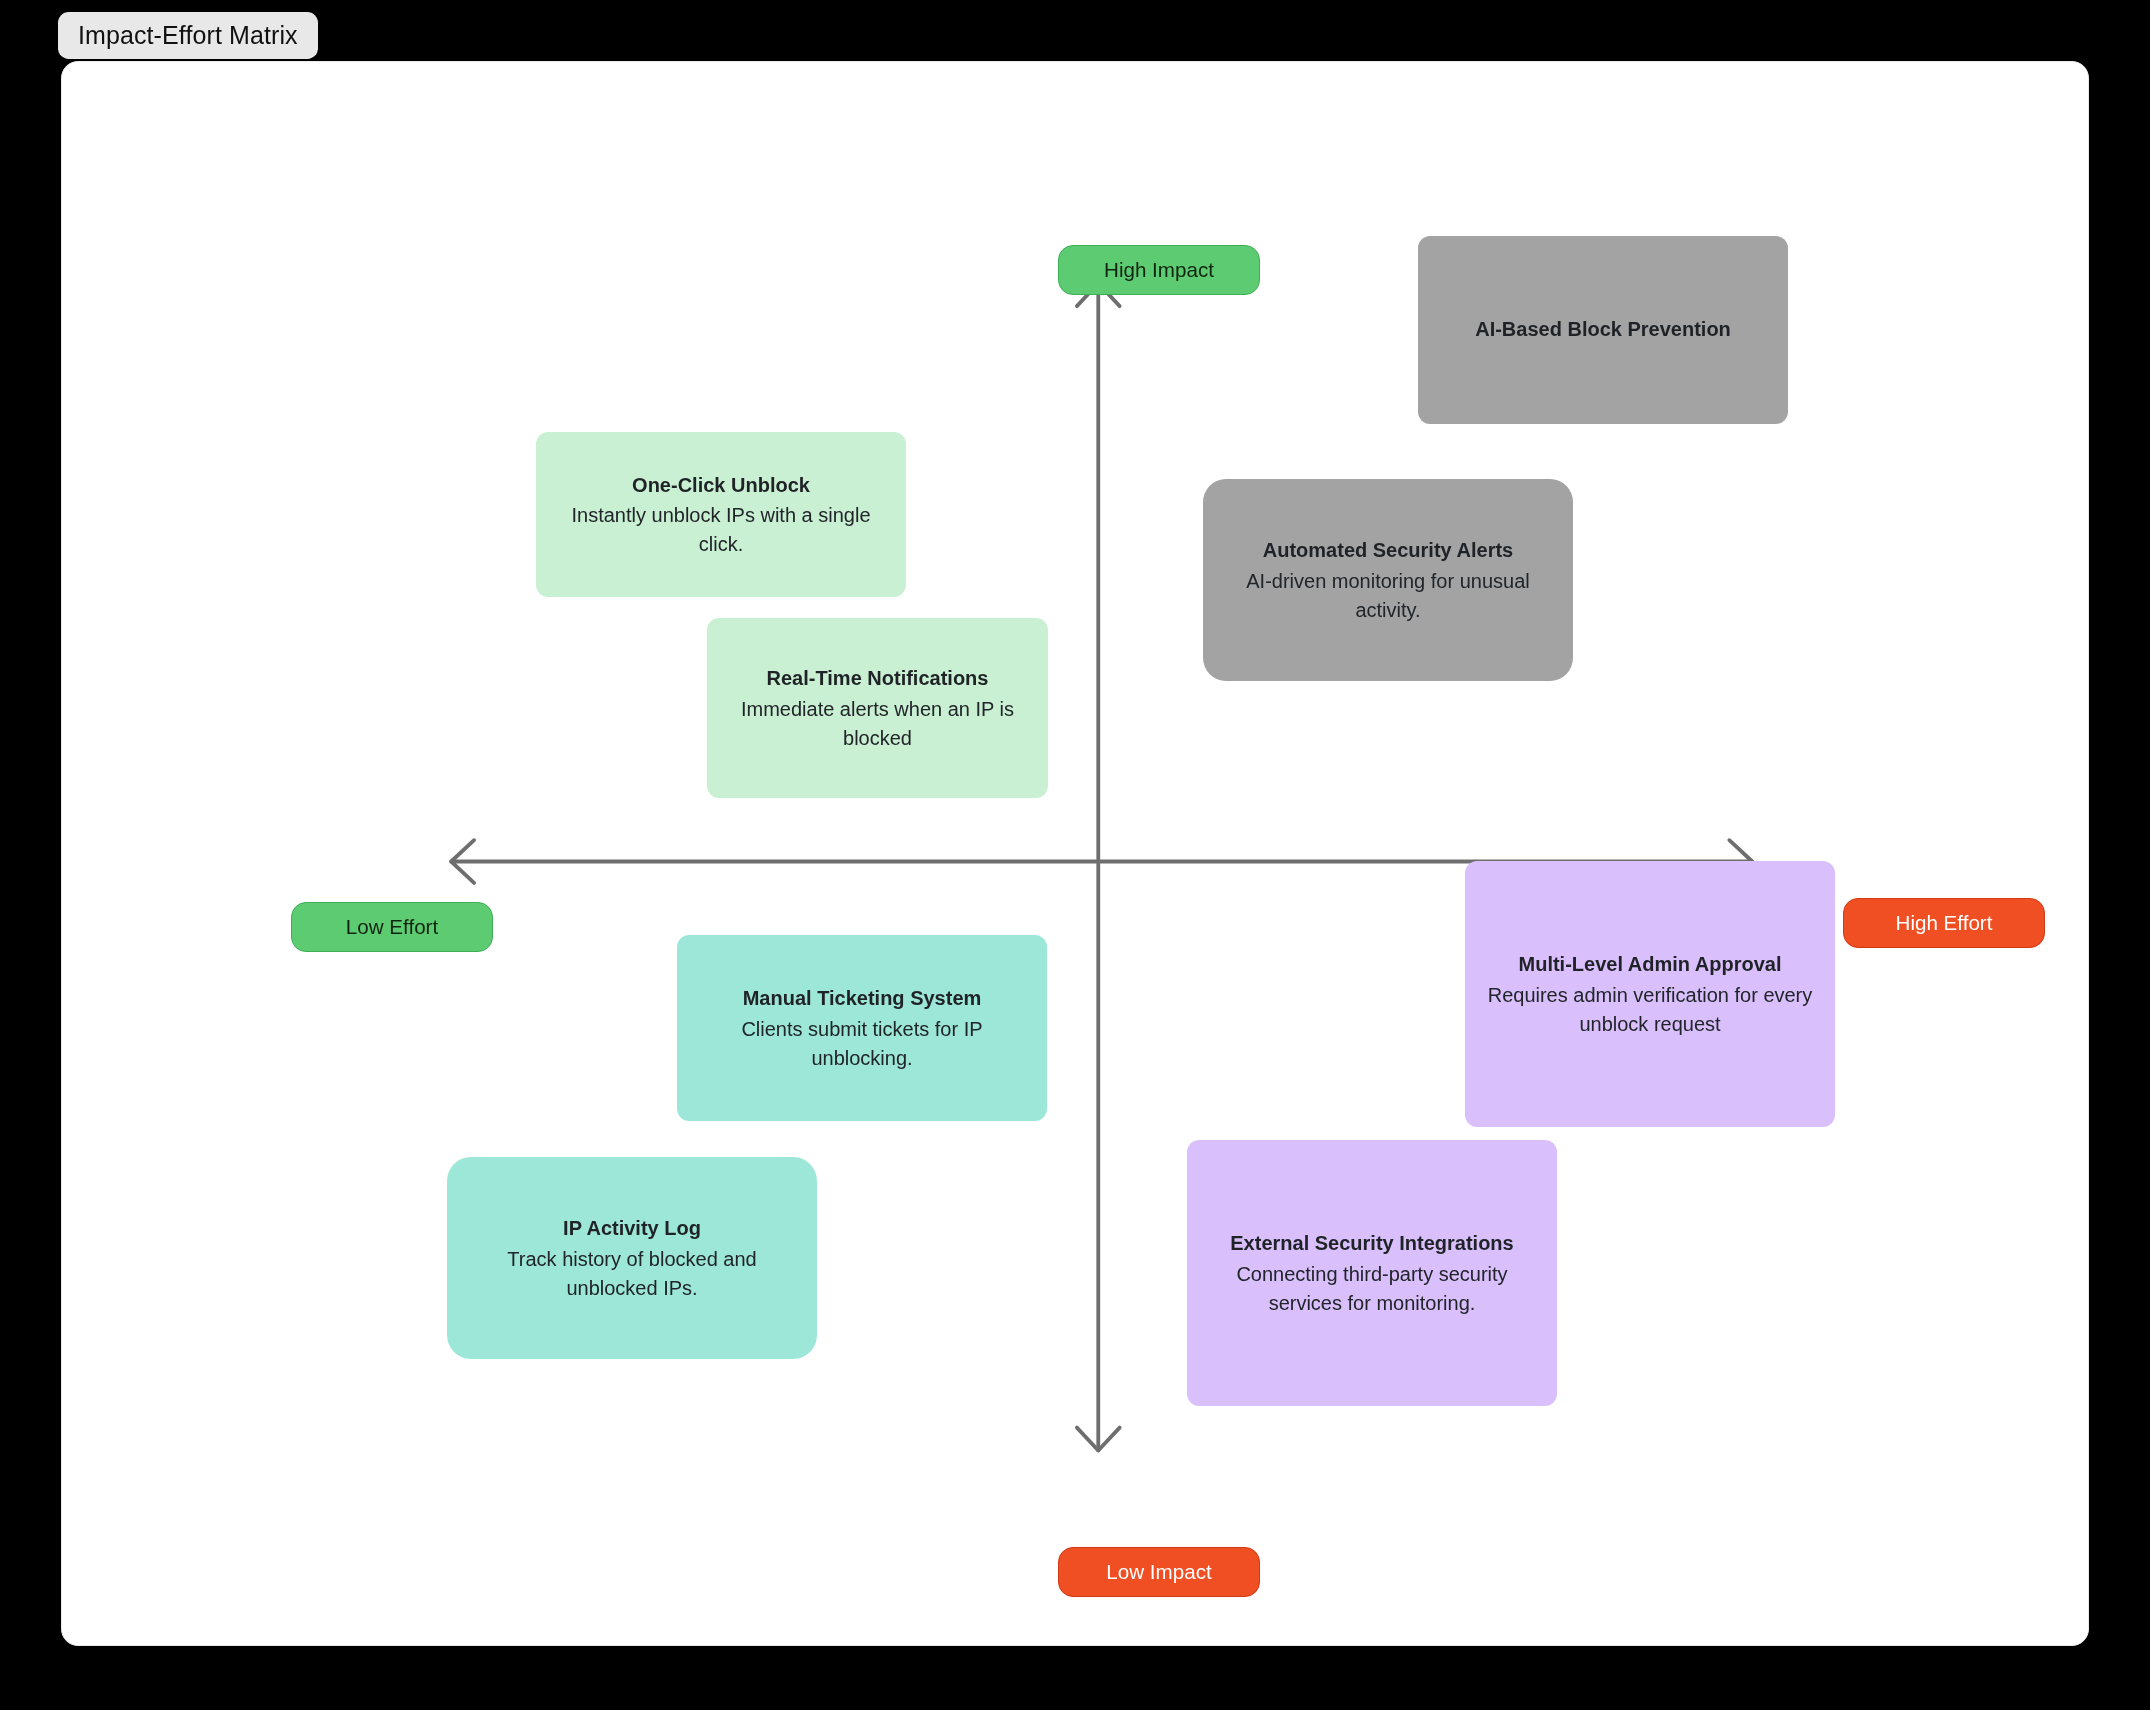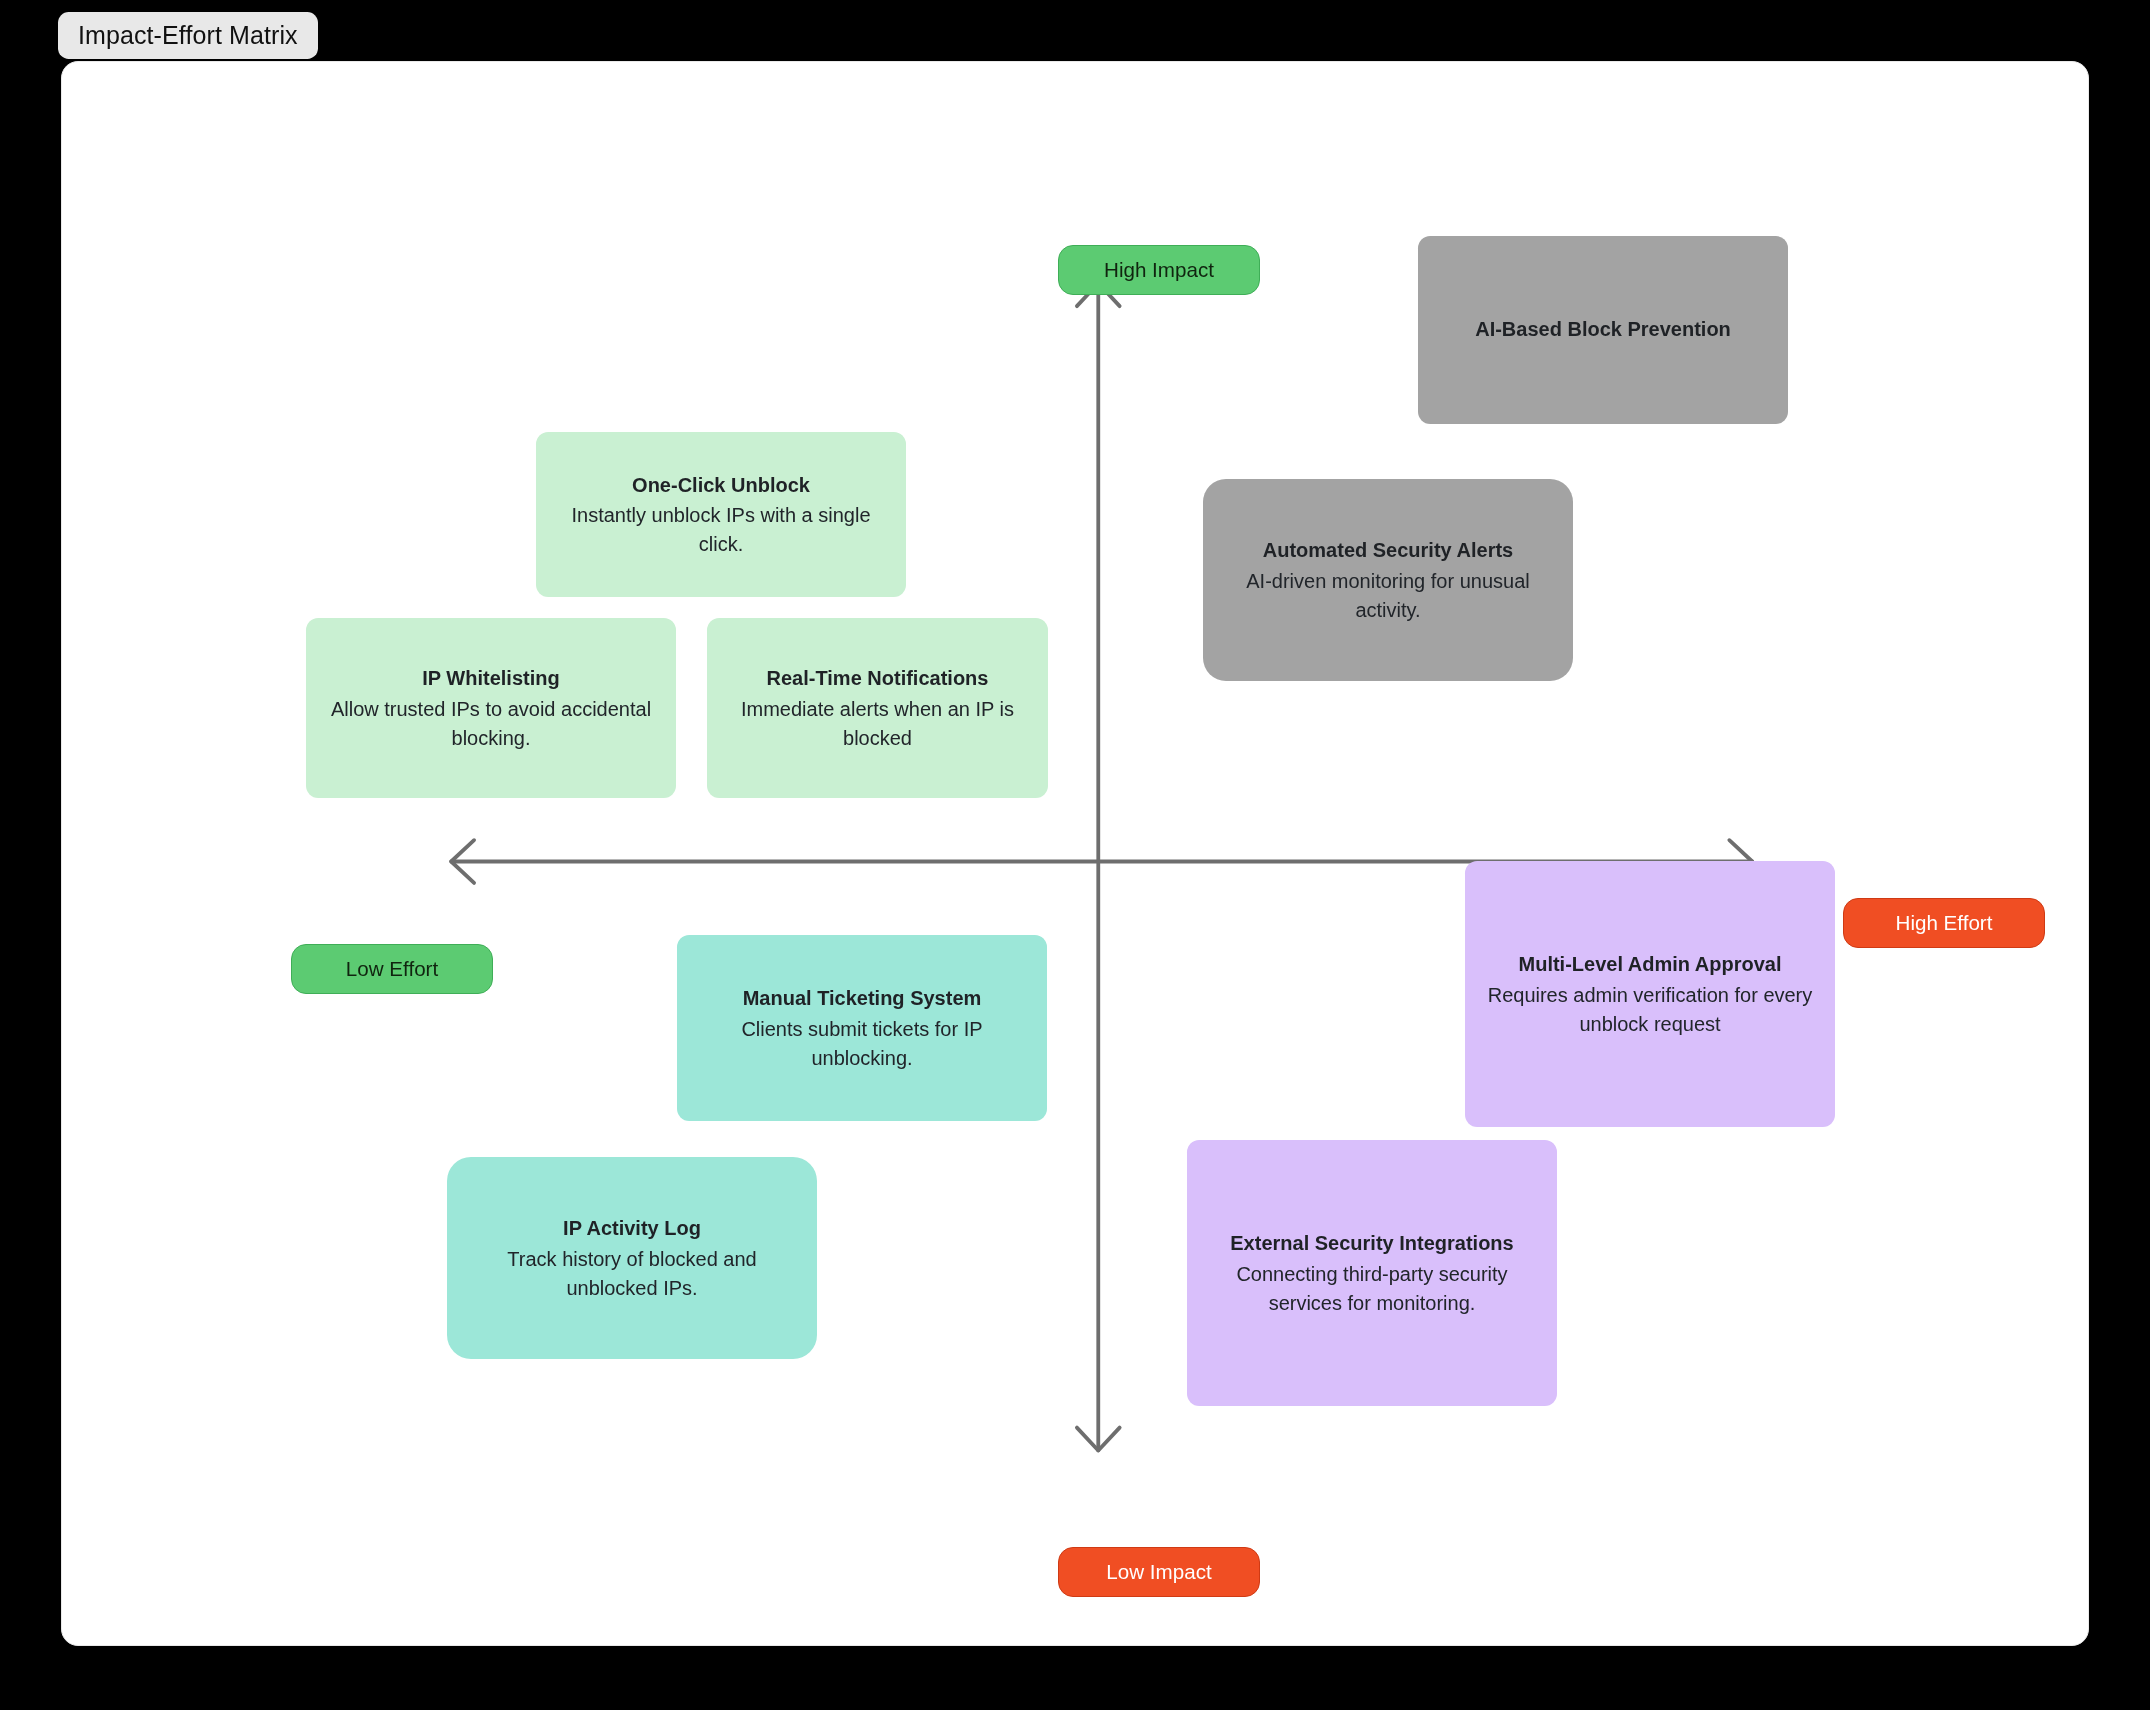--- a/index.html
+++ b/index.html
@@ -68,21 +68,21 @@
     border: 1.5px solid #3fae57;
     color: #10240f;
   }
   .pole-red {
     background: #f04e23;
     border: 1.5px solid #cf3a14;
     color: #ffffff;
   }
   #pole-high-impact { left: 996px; top: 183px; width: 202px; height: 50px; }
   #pole-low-impact  { left: 996px; top: 1485px; width: 202px; height: 50px; }
-  #pole-low-effort  { left: 229px;  top: 840px; width: 202px; height: 50px; margin-top: 42px; }
+  #pole-low-effort  { left: 229px;  top: 840px; width: 202px; height: 50px; }
   #pole-high-effort { left: 1781px; top: 836px; width: 202px; height: 50px; }
 
   
   .item-card {
     position: absolute;
     border-radius: 12.2px;
     display: flex;
     flex-direction: column;
     align-items: center;
     justify-content: center;
@@ -141,24 +141,20 @@
   </div>
   <div class="pole-label pole-red" id="pole-high-effort">
     <span>High Effort</span>
   </div>
 
   <div class="item-card c-green" style="left:474px; top:370px; width:370px; height:165px;">
     <div class="card-title">One-Click Unblock</div>
     <div class="card-desc">Instantly unblock IPs with a single click.</div>
   </div>
 
-  <div class="item-card c-green" style="left:244px; top:556px; width:370px; height:180px;">
-    <div class="card-title">IP Whitelisting</div>
-    <div class="card-desc">Allow trusted IPs to avoid accidental blocking.</div>
-  </div>
 
   <div class="item-card c-green" style="left:645px; top:556px; width:341px; height:180px;">
     <div class="card-title">Real-Time Notifications</div>
     <div class="card-desc">Immediate alerts when an IP is blocked</div>
   </div>
 
   <div class="item-card c-blue" style="left:1356px; top:174px; width:370px; height:188px;">
     <div class="card-title">AI-Based Block Prevention</div>
   </div>
 

